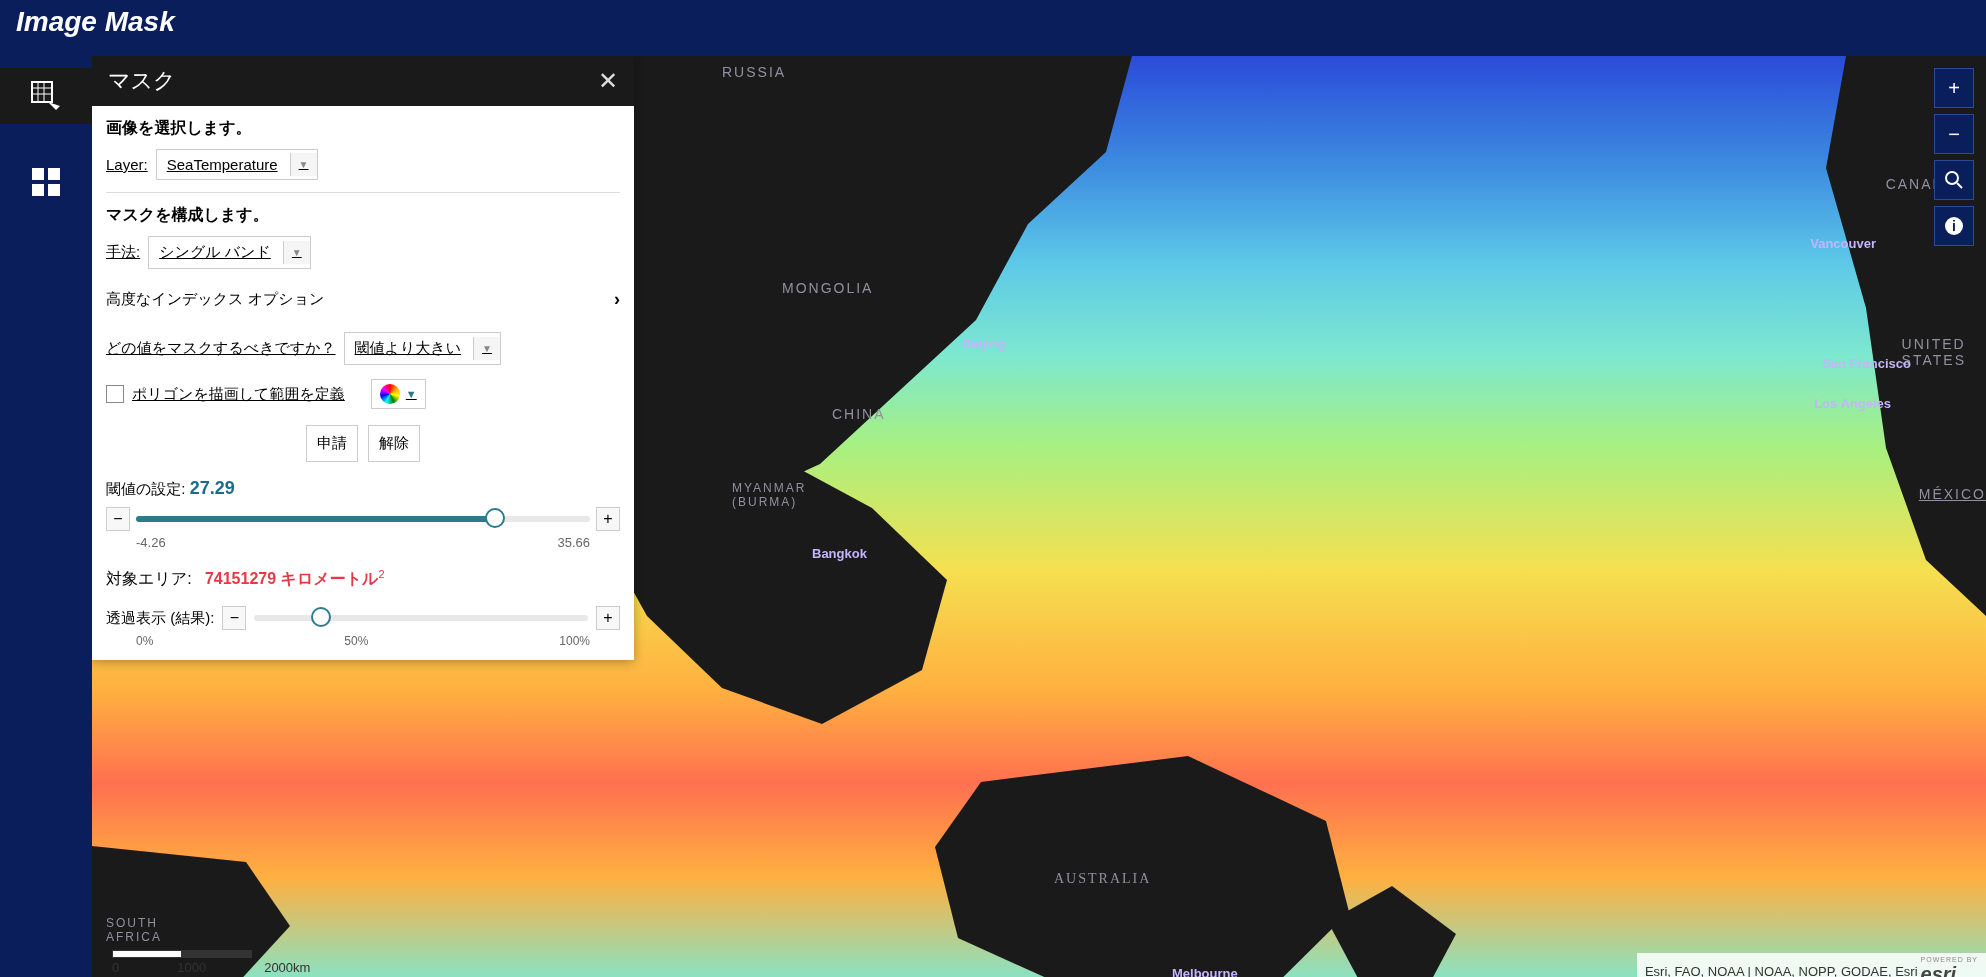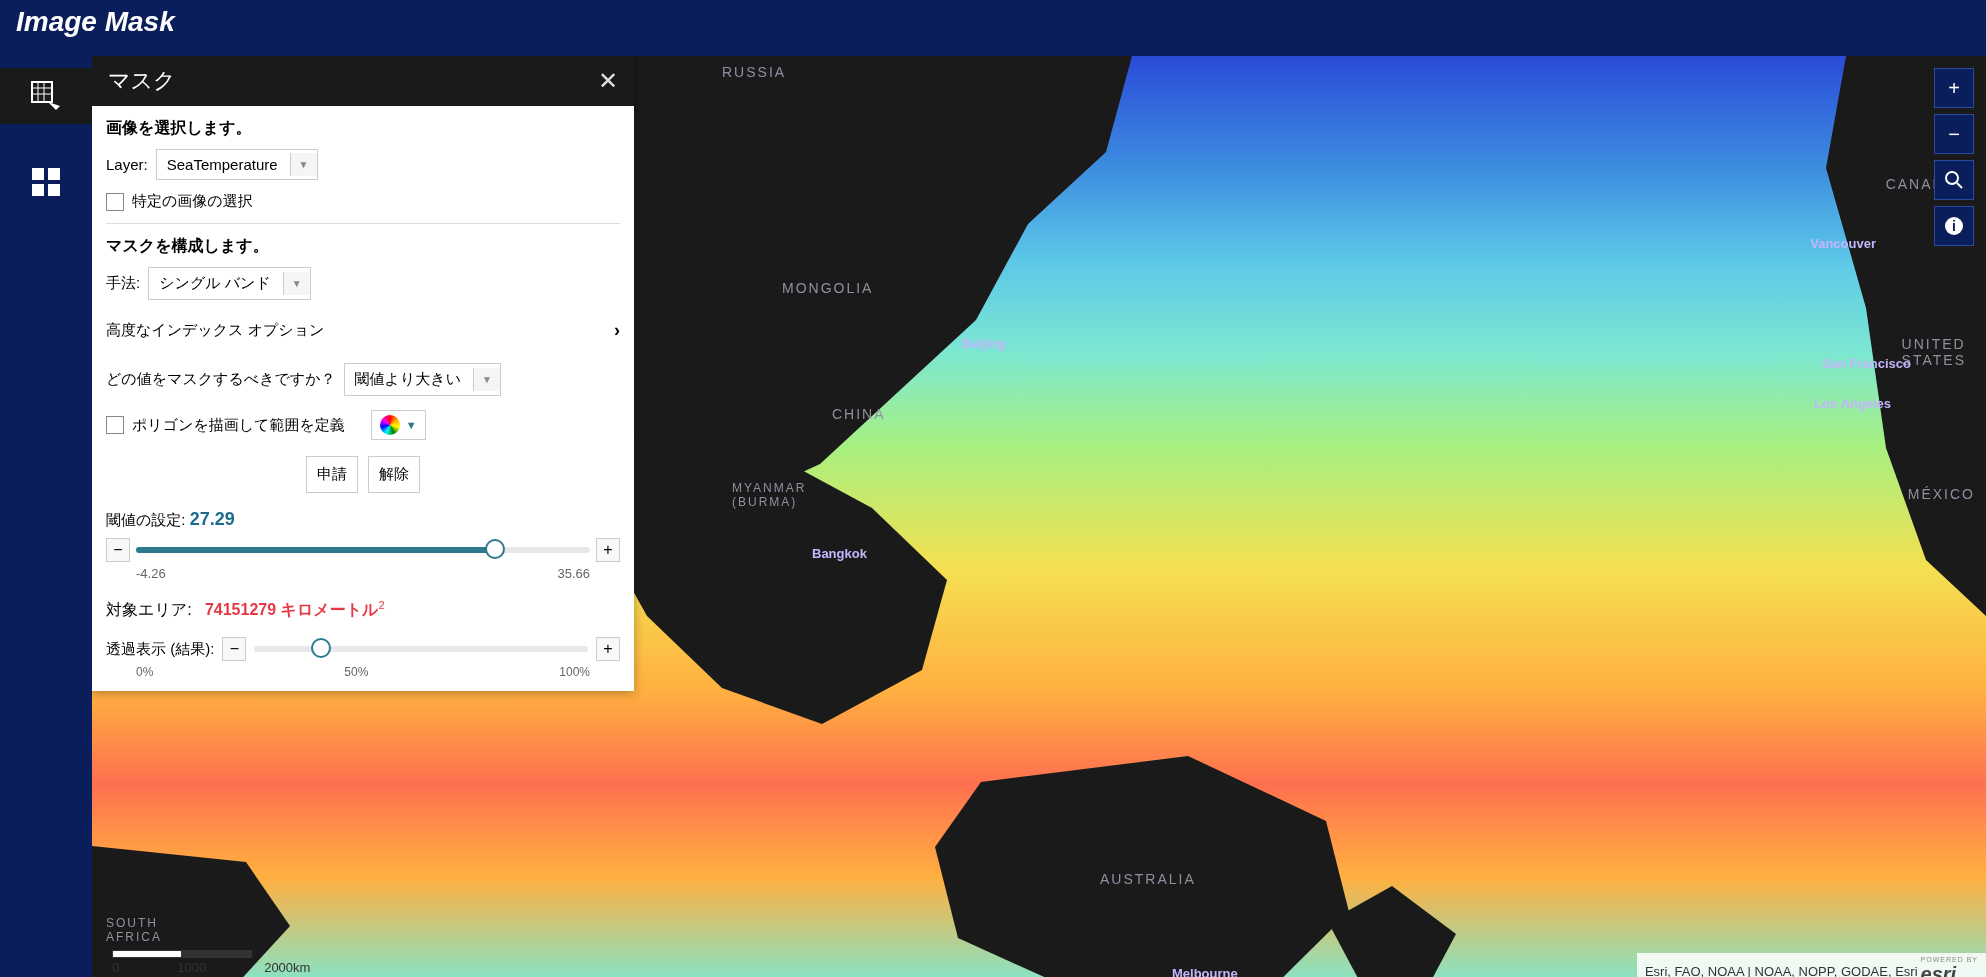--- a/index.html
+++ b/index.html
@@ -106,20 +106,21 @@
 .section-title {
   font-weight: bold;
   margin-bottom: 10px;
   font-size: 16px;
 }
 .field-row {
   display: flex;
   align-items: center;
   gap: 8px;
   margin-bottom: 12px;
+  text-decoration: underline;
 }
 .field-label { font-size: 15px; }
 .select {
   border: 1px solid #ccc;
   padding: 6px 10px;
   background: #fff;
   font-size: 15px;
   display: flex;
   align-items: center;
   gap: 8px;
@@ -359,27 +360,27 @@
     <div class="land" style="left:820px;top:700px;width:460px;height:260px;clip-path:polygon(15% 10%,60% 0,90% 25%,95% 60%,75% 95%,35% 90%,10% 70%,5% 35%);"></div>
     <div class="land" style="left:0;top:790px;width:220px;height:160px;clip-path:polygon(0 0,70% 10%,90% 50%,60% 95%,0 100%);"></div>
     <div class="land" style="right:0;top:0;width:200px;height:560px;clip-path:polygon(30% 0,100% 0,100% 100%,70% 90%,50% 70%,40% 45%,20% 20%);"></div>
     <div class="land" style="left:1220px;top:830px;width:160px;height:120px;clip-path:polygon(10% 30%,50% 0,90% 40%,70% 90%,30% 80%);"></div>
 
     <div class="map-label" style="left:630px;top:8px;">RUSSIA</div>
     <div class="map-label" style="left:690px;top:224px;">MONGOLIA</div>
     <div class="map-label" style="left:740px;top:350px;">CHINA</div>
     <div class="map-label" style="left:640px;top:425px;font-size:12px;white-space:pre;">MYANMAR
 (BURMA)</div>
-    <div class="map-label" style="left:1008px;top:815px;">AUSTRALIA</div>
+    <div class="map-label" style="left:962px;top:815px;font-family:Liberation Serif, serif;">AUSTRALIA</div>
     <div class="map-label" style="left:14px;top:860px;font-size:12px;white-space:pre;">SOUTH
 AFRICA</div>
     <div class="map-label" style="right:30px;top:120px;">CANADA</div>
     <div class="map-label" style="right:20px;top:280px;white-space:pre;">UNITED
 STATES</div>
-    <div class="map-label" style="right:11px;top:430px;">MÉXICO</div>
+    <div class="map-label" style="right:0;top:430px;text-decoration:underline;">MÉXICO</div>
 
     <div class="city-label" style="left:870px;top:280px;">Beijing</div>
     <div class="city-label" style="left:720px;top:490px;">Bangkok</div>
     <div class="city-label" style="left:1080px;top:910px;">Melbourne</div>
     <div class="city-label" style="right:110px;top:180px;">Vancouver</div>
     <div class="city-label" style="right:75px;top:300px;">San Francisco</div>
     <div class="city-label" style="right:95px;top:340px;">Los Angeles</div>
 
     <div class="panel">
       <div class="panel-header">
@@ -387,24 +388,20 @@
         <span class="panel-close">✕</span>
       </div>
       <div class="panel-body">
         <div class="section-title">画像を選択します。</div>
         <div class="field-row">
           <span class="field-label">Layer:</span>
           <div class="select">
             <span>SeaTemperature</span>
             <span class="select-arrow">▼</span>
           </div>
-        </div>
-        <div class="field-row">
-          <span class="checkbox"></span>
-          <span>特定の画像の選択</span>
         </div>
         <div class="divider"></div>
         <div class="section-title">マスクを構成します。</div>
         <div class="field-row">
           <span class="field-label">手法:</span>
           <div class="select">
             <span>シングル バンド</span>
             <span class="select-arrow">▼</span>
           </div>
         </div>

